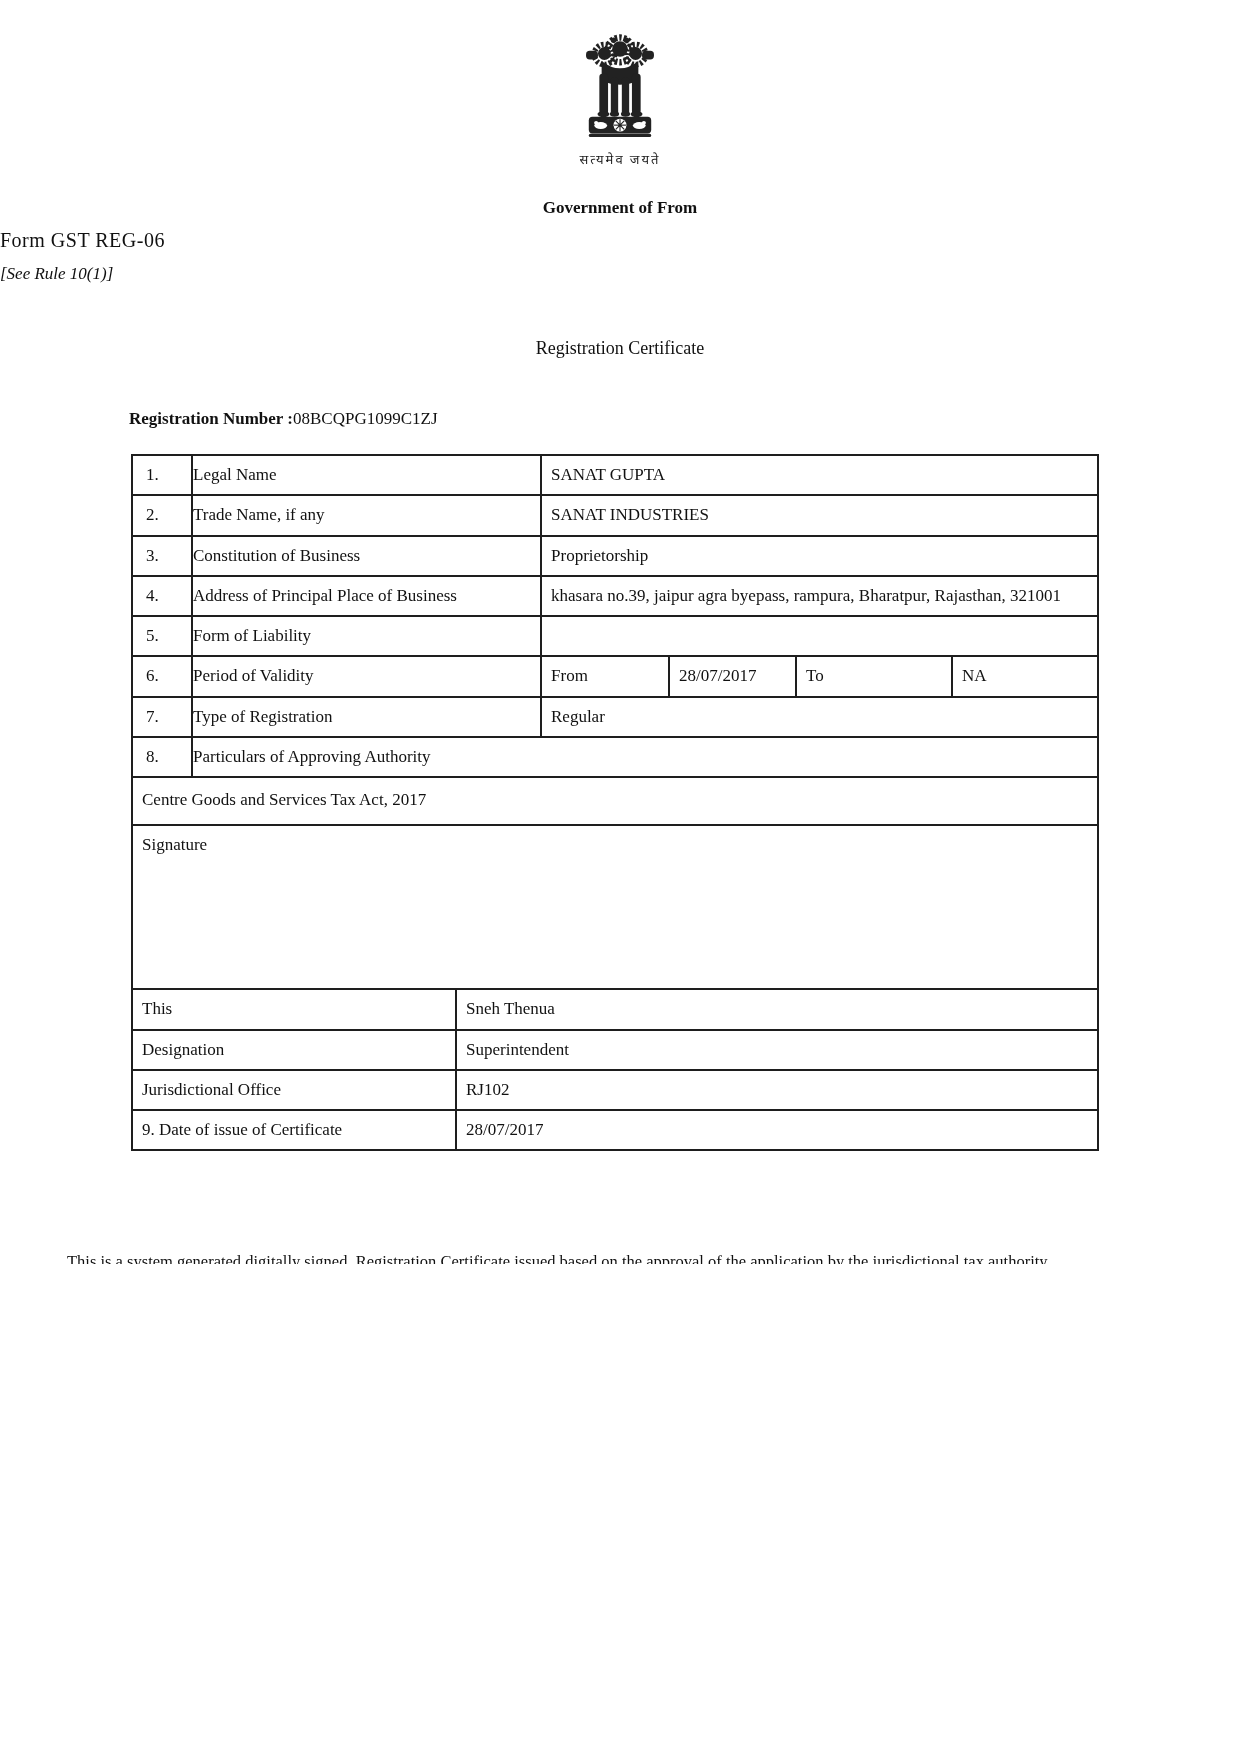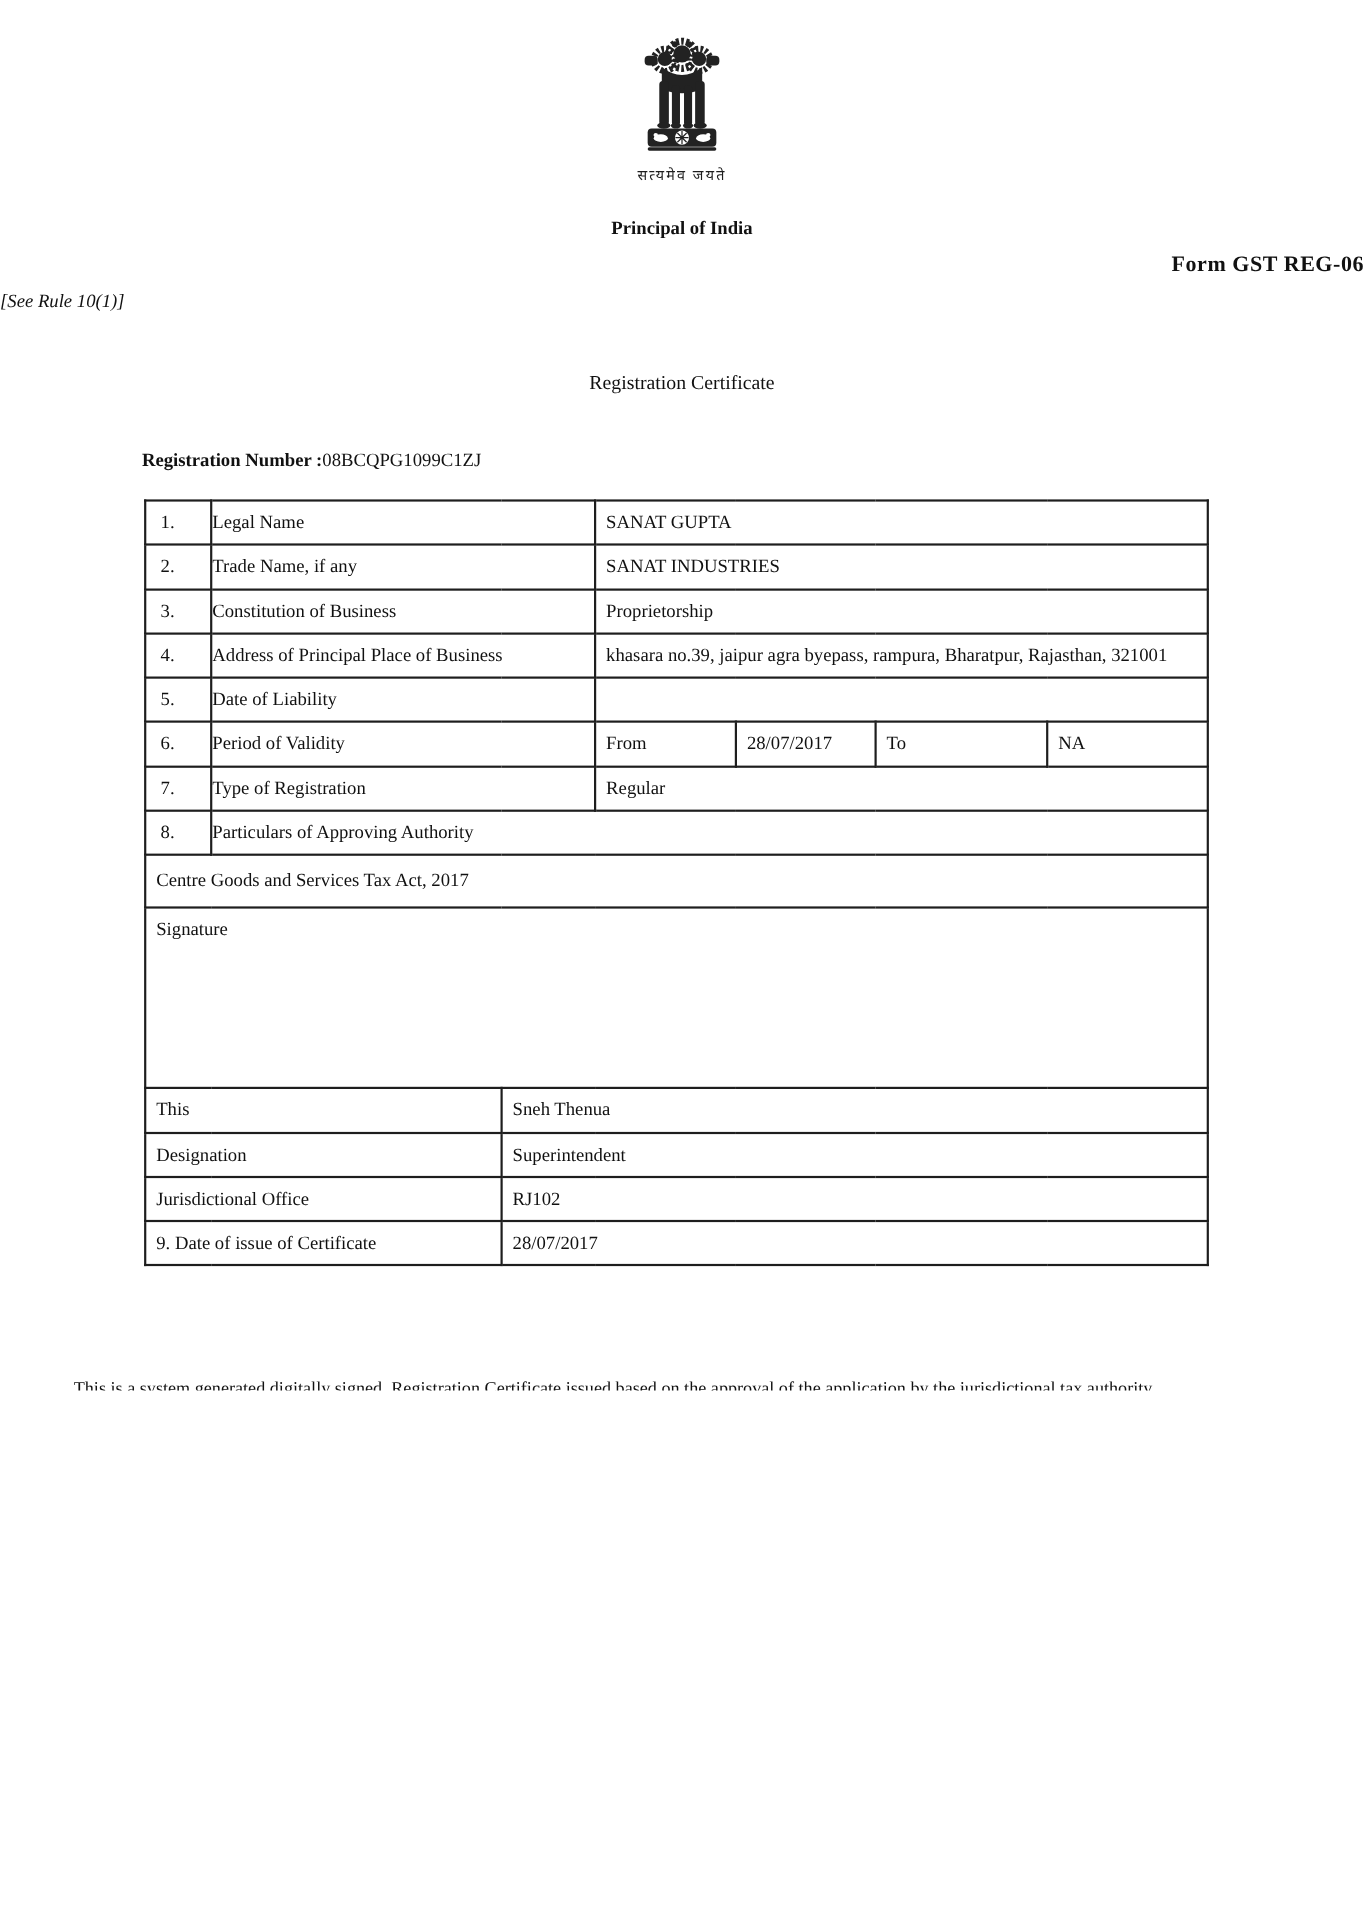--- a/index.html
+++ b/index.html
@@ -3,21 +3,21 @@
 <meta charset="utf-8">
 <style>
   *{margin:0;padding:0;box-sizing:border-box}
   html,body{background:#ffffff}
   body{width:1240px;height:1755px;font-family:"Liberation Serif","DejaVu Serif",serif;color:#111}
   .page{position:relative;width:1240px;height:1264px;padding-top:26px;overflow:hidden;background:#fff}
   .emblem-wrap{text-align:center}
   .emblem-wrap svg{display:block;margin:0 auto}
   .motto{font-size:13px;color:#1d1d1d;margin-top:1px;letter-spacing:2px}
   .h-gov{text-align:center;font-weight:bold;font-size:17px;margin-top:30px}
-  .h-form{text-align:right;font-weight:bold;font-size:20px;margin-top:11px;letter-spacing:.5px}
+  .h-form{text-align:left;font-weight:normal;font-size:20px;margin-top:11px;letter-spacing:.5px}
   .h-rule{text-align:left;font-style:italic;font-size:17px;margin-top:12px}
   .h-cert{text-align:center;font-weight:normal;font-size:18px;margin-top:54px}
   .regline{margin:50px 0 0 129px;font-size:17px;white-space:pre-wrap}
   .regline .lbl-b{font-weight:bold}
   table.cert{border-collapse:collapse;margin:25px 0 0 131px;width:966px;table-layout:fixed;font-size:17px}
   table.cert td{border:2px solid #1e1e1e;padding:8px 8px 9px 8px;vertical-align:top;line-height:1.25;overflow:hidden;word-wrap:break-word}
   table.cert td.sno{padding-left:13px}
   table.cert td.lbl{font-weight:normal;padding-left:0}
   table.cert td.val{padding-left:9px}
   table.cert td.sig-cell{height:164px}
@@ -69,21 +69,21 @@
         <ellipse cx="29" cy="108.5" rx="7" ry="3.8"></ellipse>
         <ellipse cx="24" cy="105.5" rx="2.2" ry="2"></ellipse>
         <ellipse cx="71" cy="108.5" rx="7" ry="3.8"></ellipse>
         <ellipse cx="76" cy="105.5" rx="2.2" ry="2"></ellipse>
       </g>
       <rect x="16" y="117.5" width="68" height="3.5" rx="1.7" fill="#222"></rect>
     </svg>
     <div class="motto">सत्यमेव जयते</div>
   </div>
 
-  <div class="h-gov">Principal of India</div>
+  <div class="h-gov">Government of From</div>
   <div class="h-form">Form GST REG-06</div>
   <div class="h-rule">[See Rule 10(1)]</div>
   <div class="h-cert">Registration Certificate</div>
 
   <div class="regline"><span class="lbl-b">Registration Number :</span><span>08BCQPG1099C1ZJ</span></div>
 
   <table class="cert">
     <colgroup>
       <col style="width:60px">
         <col style="width:264px">
@@ -109,21 +109,21 @@
         <td class="lbl" colspan="2">Constitution of Business</td>
         <td class="val" colspan="4">Proprietorship</td>
       </tr>
       <tr>
         <td class="sno">4.</td>
         <td class="lbl" colspan="2">Address of Principal Place of Business</td>
         <td class="val" colspan="4">khasara no.39, jaipur agra byepass, rampura, Bharatpur, Rajasthan, 321001</td>
       </tr>
       <tr>
         <td class="sno">5.</td>
-        <td class="lbl" colspan="2">Date of Liability</td>
+        <td class="lbl" colspan="2">Form of Liability</td>
         <td class="val" colspan="4"></td>
       </tr>
       <tr>
         <td class="sno">6.</td>
         <td class="lbl" colspan="2">Period of Validity</td>
         <td class="val">From</td>
         <td class="val">28/07/2017</td>
         <td class="val">To</td>
         <td class="val">NA</td>
       </tr>

